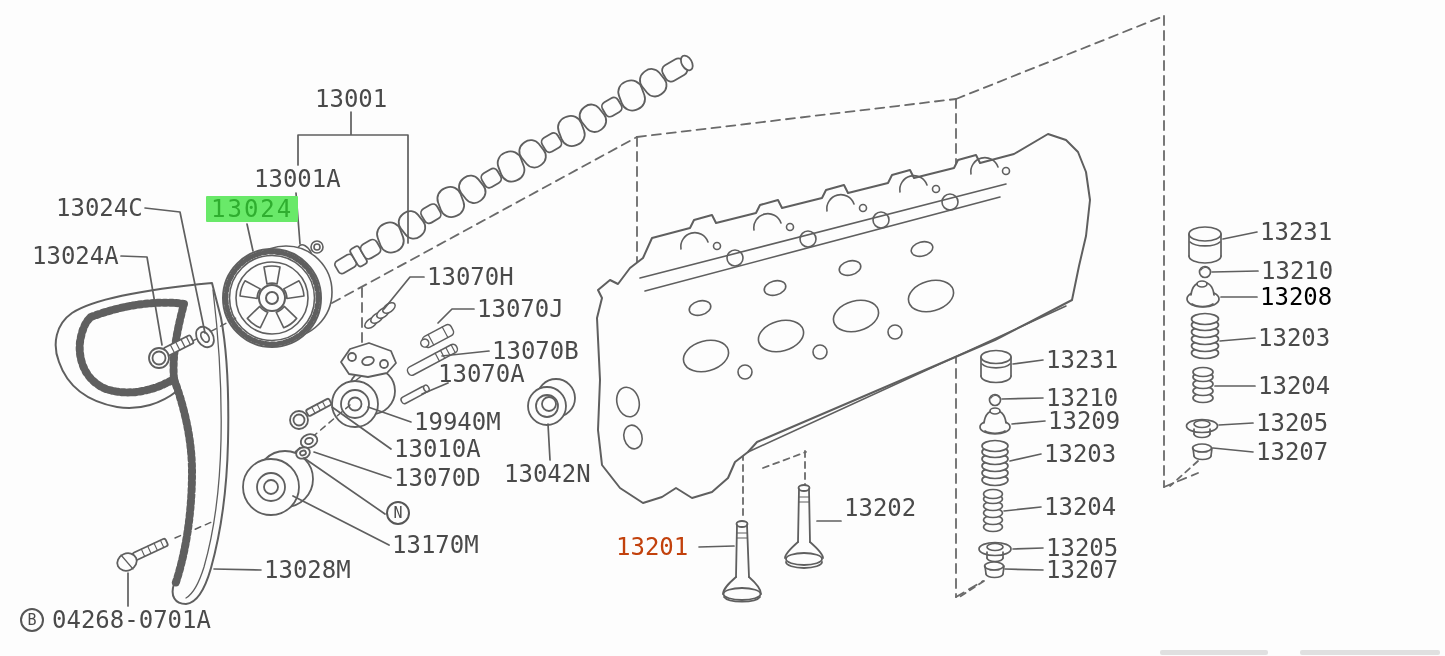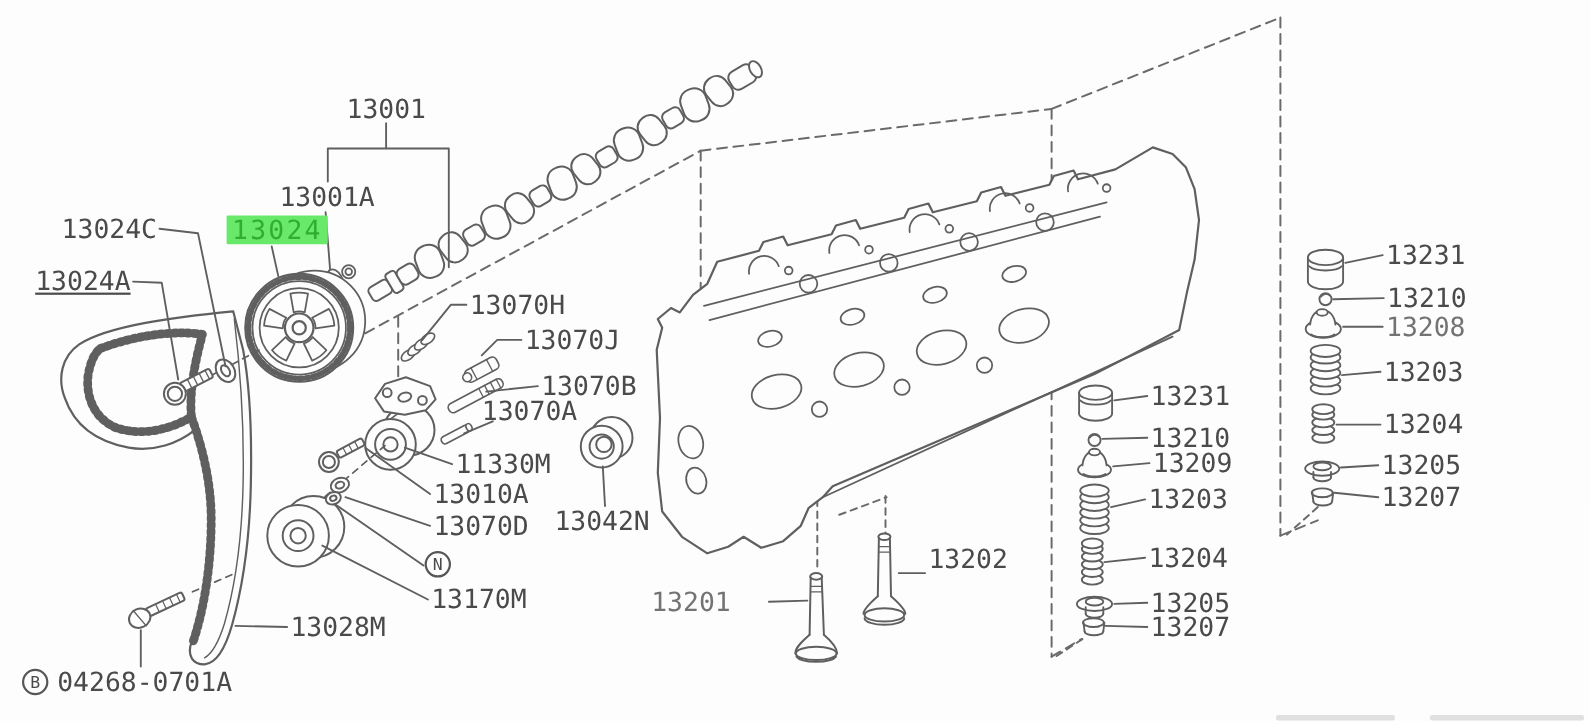--- a/index.html
+++ b/index.html
@@ -401,37 +401,37 @@
       </div>
       <div class="lbl" style="left: 254px; top: 167px; color: rgb(74, 74, 74);">
         <span class="txt">13001A</span>
       </div>
       <div class="lbl hl" style="left: 206px; top: 196px; color: rgb(74, 74, 74);">
         <span class="txt" style="background: rgb(105, 233, 105); color: rgb(47, 174, 47);">13024</span>
       </div>
       <div class="lbl" style="left: 56px; top: 196px; color: rgb(74, 74, 74);">
         <span class="txt">13024C</span>
       </div>
-      <div class="lbl" style="left: 32px; top: 244px; color: rgb(74, 74, 74); text-decoration: underline;">
+      <div class="lbl" style="left: 32px; top: 244px; color: rgb(74, 74, 74);">
         <span class="txt">13024A</span>
       </div>
       <div class="lbl" style="left: 427px; top: 265px; color: rgb(74, 74, 74);">
         <span class="txt">13070H</span>
       </div>
       <div class="lbl" style="left: 477px; top: 297px; color: rgb(74, 74, 74);">
         <span class="txt">13070J</span>
       </div>
       <div class="lbl" style="left: 492px; top: 339px; color: rgb(74, 74, 74);">
         <span class="txt">13070B</span>
       </div>
       <div class="lbl" style="left: 438px; top: 362px; color: rgb(74, 74, 74);">
         <span class="txt">13070A</span>
       </div>
       <div class="lbl" style="left: 414px; top: 410px; color: rgb(74, 74, 74);">
-        <span class="txt">11330M</span>
+        <span class="txt">19940M</span>
       </div>
       <div class="lbl" style="left: 394px; top: 437px; color: rgb(74, 74, 74);">
         <span class="txt">13010A</span>
       </div>
       <div class="lbl" style="left: 394px; top: 466px; color: rgb(74, 74, 74);">
         <span class="txt">13070D</span>
       </div>
       <div class="lbl" style="left: 386px; top: 501px; color: rgb(74, 74, 74);">
         <span class="circ">N</span>
       </div>
@@ -441,21 +441,21 @@
       <div class="lbl" style="left: 264px; top: 558px; color: rgb(74, 74, 74);">
         <span class="txt">13028M</span>
       </div>
       <div class="lbl" style="left: 20px; top: 608px; color: rgb(74, 74, 74);">
         <span class="circ">B</span>
         <span class="txt">04268-0701A</span>
       </div>
       <div class="lbl" style="left: 504px; top: 462px; color: rgb(74, 74, 74);">
         <span class="txt">13042N</span>
       </div>
-      <div class="lbl" style="left: 592px; top: 535px; color: #737373;">
+      <div class="lbl" style="left: 616px; top: 535px; color: #c2410c;">
         <span class="txt">13201</span>
       </div>
       <div class="lbl" style="left: 844px; top: 496px; color: rgb(74, 74, 74);">
         <span class="txt">13202</span>
       </div>
       <div class="lbl" style="left: 1046px; top: 348px; color: rgb(74, 74, 74);">
         <span class="txt">13231</span>
       </div>
       <div class="lbl" style="left: 1046px; top: 386px; color: rgb(74, 74, 74);">
         <span class="txt">13210</span>
@@ -474,21 +474,21 @@
       </div>
       <div class="lbl" style="left: 1046px; top: 558px; color: rgb(74, 74, 74);">
         <span class="txt">13207</span>
       </div>
       <div class="lbl" style="left: 1260px; top: 220px; color: rgb(74, 74, 74);">
         <span class="txt">13231</span>
       </div>
       <div class="lbl" style="left: 1261px; top: 259px; color: rgb(74, 74, 74);">
         <span class="txt">13210</span>
       </div>
-      <div class="lbl" style="left: 1260px; top: 285px; color: #737373;">
+      <div class="lbl" style="left: 1260px; top: 285px; color: #000000;">
         <span class="txt">13208</span>
       </div>
       <div class="lbl" style="left: 1258px; top: 326px; color: rgb(74, 74, 74);">
         <span class="txt">13203</span>
       </div>
       <div class="lbl" style="left: 1258px; top: 374px; color: rgb(74, 74, 74);">
         <span class="txt">13204</span>
       </div>
       <div class="lbl" style="left: 1256px; top: 411px; color: rgb(74, 74, 74);">
         <span class="txt">13205</span>

